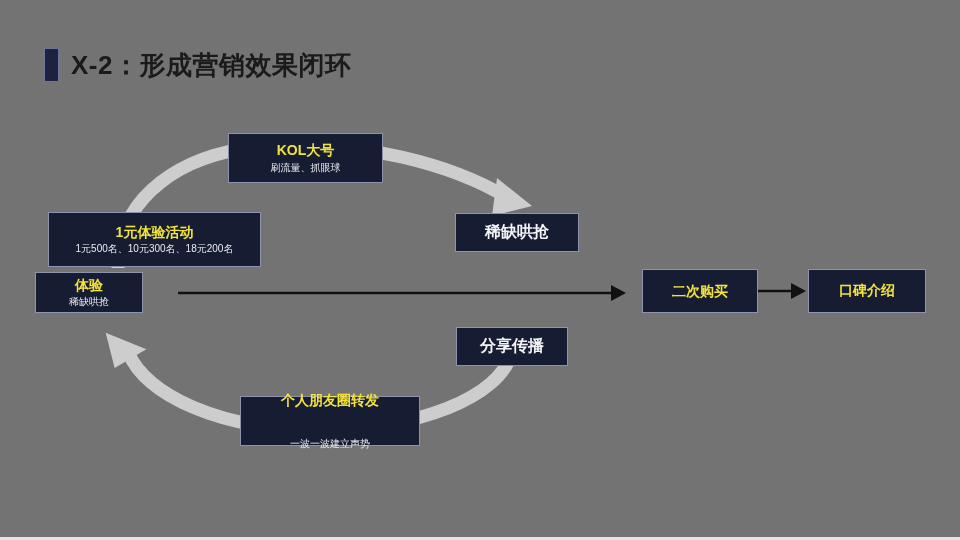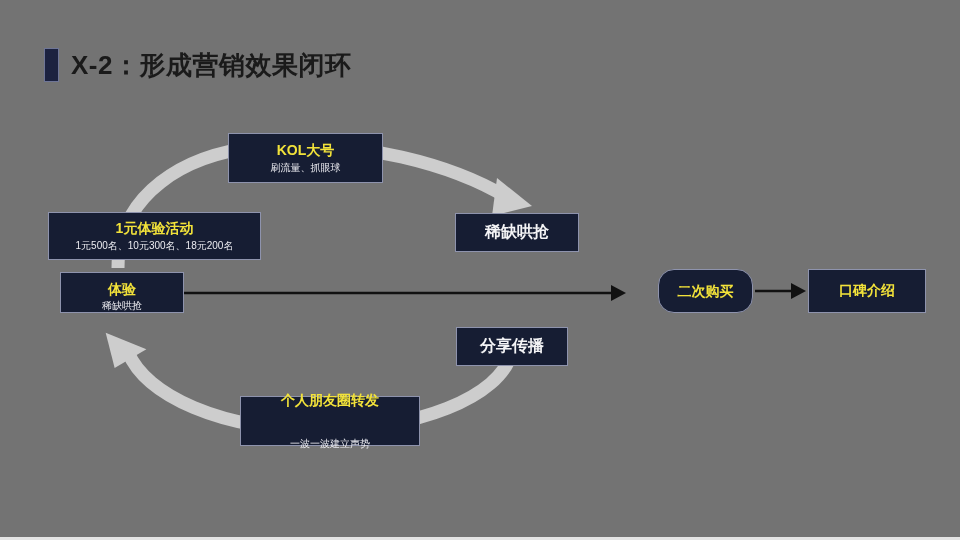--- a/index.html
+++ b/index.html
@@ -90,26 +90,26 @@
   }
   .node .sub {
     color: #ebebf0;
     font-size: 10px;
     margin-top: 3px;
     white-space: nowrap;
   }
 
   
   #node-kol        { left: 228px; top: 133px; width: 155px; height: 50px; }
-  #node-trial      { left: 48px;  top: 212px; width: 213px; height: 48px; }
-  #node-experience { left: 60px;  top: 272px; width: 124px; height: 41px; justify-content: flex-end; }
+  #node-trial      { left: 48px;  top: 212px; width: 213px; height: 55px; }
+  #node-experience { left: 35px;  top: 272px; width: 108px; height: 41px; }
   #node-scarcity   { left: 455px; top: 213px; width: 124px; height: 39px; }
   #node-share      { left: 428px; top: 327px; width: 112px; height: 39px; margin-left: 28px; }
   #node-repost     { left: 240px; top: 396px; width: 180px; height: 50px; gap: 27px; }
-  #node-repurchase { left: 658px; top: 269px; width: 95px; height: 44px; border-radius: 16px; }
+  #node-repurchase { left: 642px; top: 269px; width: 116px; height: 44px; }
   #node-wom        { left: 808px; top: 269px; width: 118px; height: 44px; font-family: Liberation Mono, monospace; }
 </style>
 </head>
 <body>
 
 <div id="slide">
 
   <div id="title-row">
     <div id="title-marker"></div>
     <div id="title-text">X-2：形成营销效果闭环</div>

